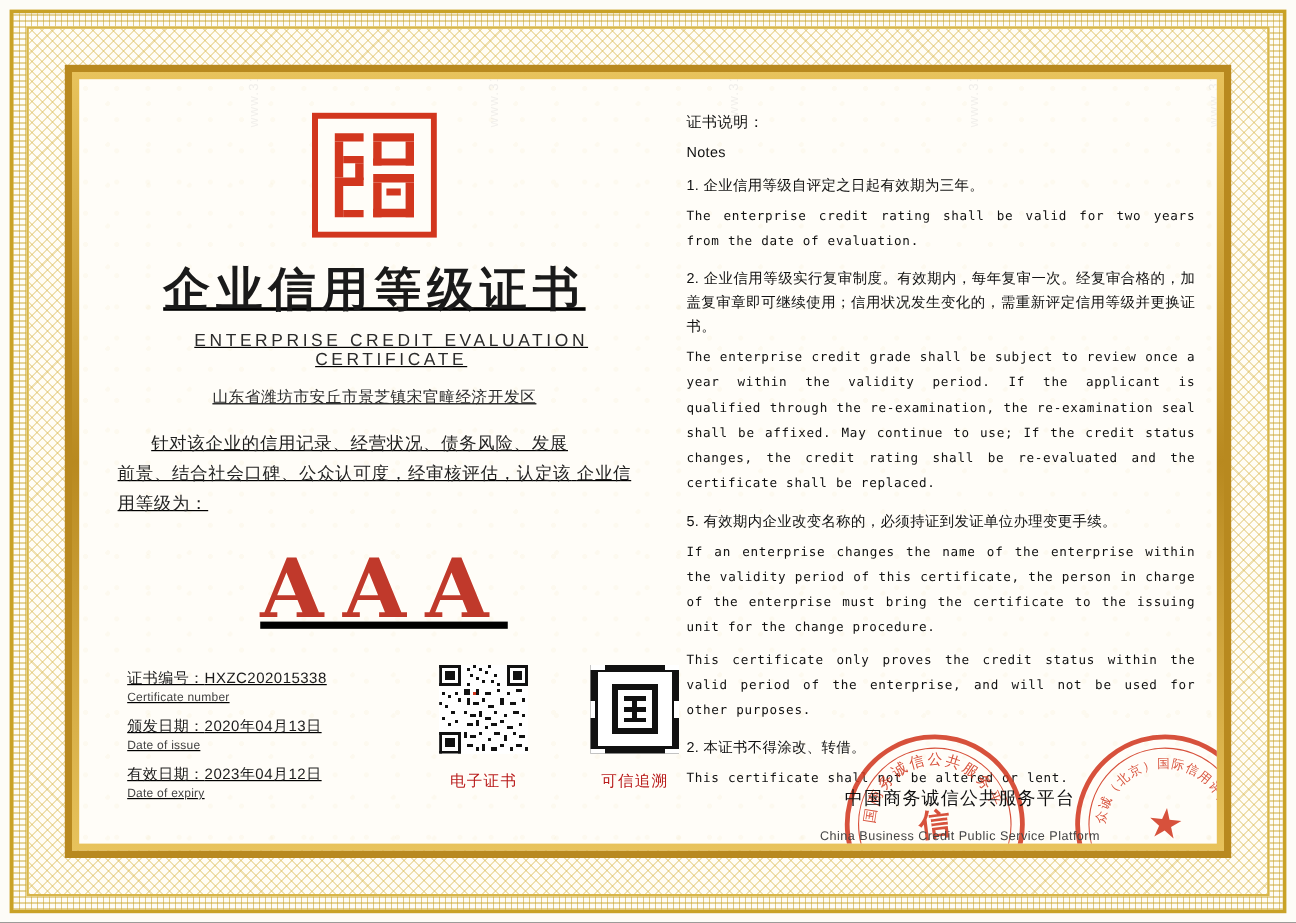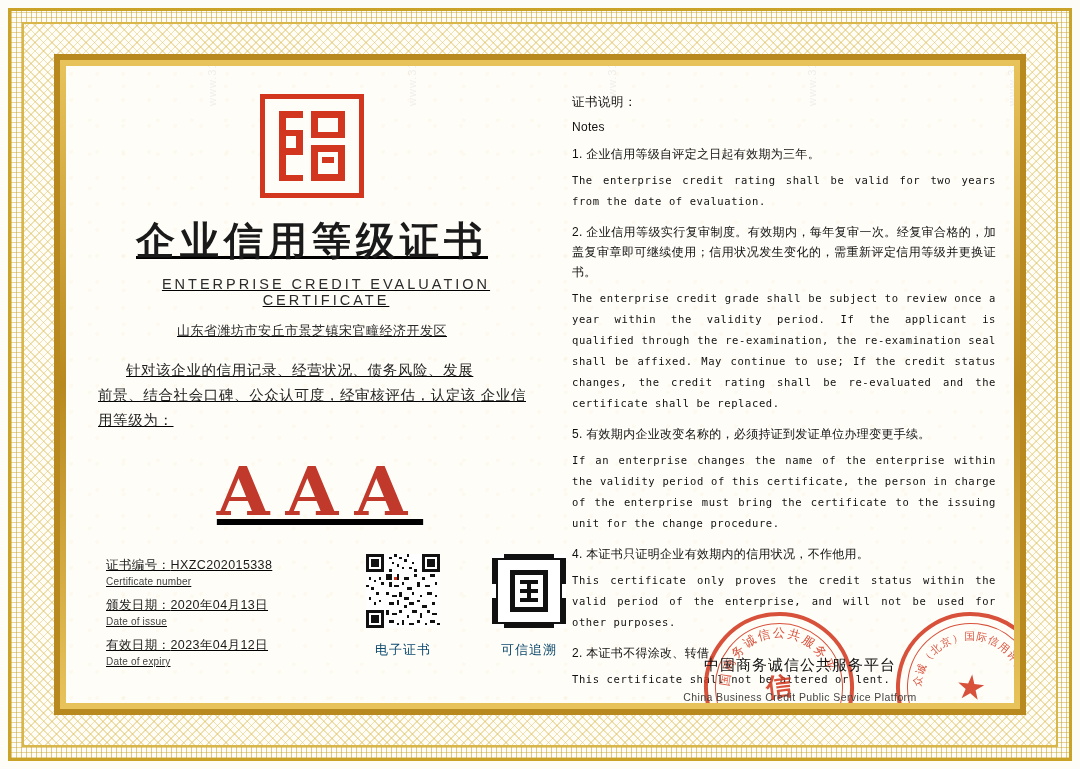--- a/index.html
+++ b/index.html
@@ -210,21 +210,21 @@
   .qr {
     width: 74px; height: 74px;
     background-color:#fff;
   }
   .trace {
     width: 74px; height: 74px;
   }
   .code-label {
     margin-top: 9px;
     font-size: 13px;
-    color: #0c4a6e;
+    color: #b91c1c;
     letter-spacing: 1px;
   }
 
   
   .notes-head-cn {
     font-size: 12.5px;
     color: #111;
     letter-spacing: 0.5px;
   }
   .notes-head-en {
@@ -521,21 +521,20 @@
 
         <div class="note-cn">1. 企业信用等级自评定之日起有效期为三年。</div>
         <div class="note-en">The enterprise credit rating shall be valid for two years from the date of evaluation.</div>
 
         <div class="note-cn">2. 企业信用等级实行复审制度。有效期内，每年复审一次。经复审合格的，加盖复审章即可继续使用；信用状况发生变化的，需重新评定信用等级并更换证书。</div>
         <div class="note-en">The enterprise credit grade shall be subject to review once a year within the validity period. If the applicant is qualified through the re-examination, the re-examination seal shall be affixed. May continue to use; If the credit status changes, the credit rating shall be re-evaluated and the certificate shall be replaced.</div>
 
         <div class="note-cn">5. 有效期内企业改变名称的，必须持证到发证单位办理变更手续。</div>
         <div class="note-en">If an enterprise changes the name of the enterprise within the validity period of this certificate, the person in charge of the enterprise must bring the certificate to the issuing unit for the change procedure.</div>
 
-        <div class="note-cn">4. 本证书只证明企业有效期内的信用状况，不作他用。</div>
         <div class="note-en">This certificate only proves the credit status within the valid period of the enterprise, and will not be used for other purposes.</div>
 
         <div class="note-cn">2. 本证书不得涂改、转借。</div>
         <div class="note-en">This certificate shall not be altered or lent.</div>
 
       </div>
     </div>
 
     <div class="platform">
       <div class="platform-cn">中国商务诚信公共服务平台</div>

